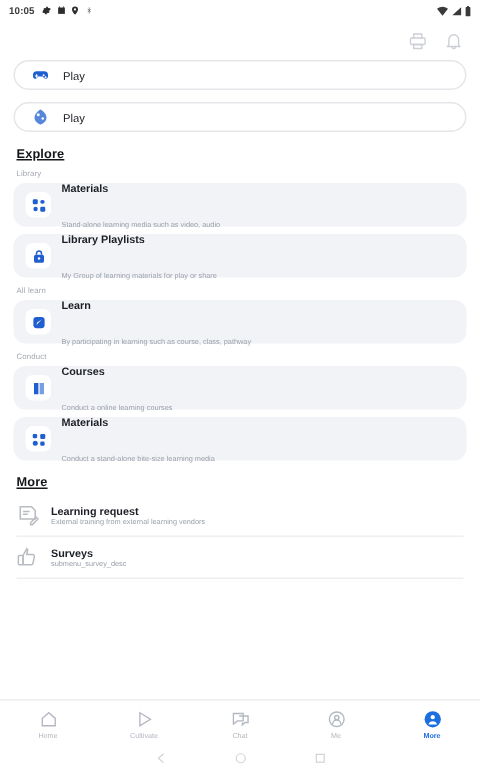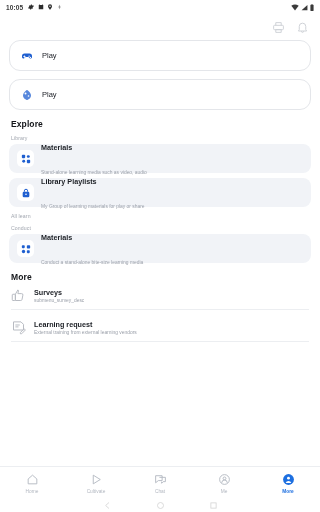--- a/index.html
+++ b/index.html
@@ -30,32 +30,32 @@
   .appbar-icon { width: 13px; height: 13px; opacity: .5; }
 
   
   .content {
     position: absolute; top: 40px; left: 0; right: 0; bottom: 46px;
     overflow: hidden;
   }
 
   
   .outline-card {
-    margin: 0 9px 8px 9px; height: 31px;
+    margin: 0 9px 8px 9px; height: 20px;
     border: 1px solid #e4e6ea; border-radius: 11px;
     display: flex; align-items: center; padding: 0 11px; gap: 9px;
     background: #fff;
   }
   .outline-card .oc-label { font-size: 7.5px; color: #20232a; }
   .oc-icon { width: 12px; height: 12px; flex: none; }
 
   
   .section-title {
     font-size: 8.5px; font-weight: 700; color: #14161a;
-    margin: 9px 0 0 11px; letter-spacing: .1px;
+    margin: 9px 0 0 11px; letter-spacing: .1px; text-decoration: underline;
   }
   .group-label {
     font-size: 5.2px; color: #a2a7b0; margin: 6px 0 3px 11px;
     letter-spacing: .1px;
   }
 
   
   .tile {
     margin: 0 9px 5px 9px; background: #f1f3f7; border-radius: 8px;
     height: 29px; display: flex; align-items: center; padding: 0 8px; gap: 7px;
@@ -194,63 +194,87 @@
           </svg>
       </span>
       <span class="tile-text">
         <span class="tile-title">Library Playlists</span>
         <span class="tile-sub">My Group of learning materials for play or share</span>
       </span>
     </div>
 
     <div class="group-label">All learn</div>
 
+    <div class="tile">
+      <span class="tile-badge">
+        <svg viewBox="0 0 24 24" fill="#1f5fd0">
+            <rect x="3" y="3" width="18" height="18" rx="5"></rect>
+            <path d="M16 7l-8 9 1-4z" fill="#fff"></path>
+          </svg>
+      </span>
+      <span class="tile-text">
+        <span class="tile-title">Learn</span>
+        <span class="tile-sub">By participating in learning such as course, class, pathway</span>
+      </span>
+    </div>
 
     <div class="group-label">Conduct</div>
 
+    <div class="tile">
+      <span class="tile-badge">
+        <svg viewBox="0 0 24 24" fill="#1f5fd0">
+            <path d="M4 3h7v18H4z"></path>
+            <path d="M13 3h7v18h-7z" opacity=".6"></path>
+          </svg>
+      </span>
+      <span class="tile-text">
+        <span class="tile-title">Courses</span>
+        <span class="tile-sub">Conduct a online learning courses</span>
+      </span>
+    </div>
 
     <div class="tile">
       <span class="tile-badge">
         <svg viewBox="0 0 24 24" fill="#1f5fd0">
             <rect x="2" y="3" width="7" height="7" rx="2"></rect>
             <rect x="14" y="3" width="8" height="8" rx="2"></rect>
             <rect x="2" y="14" width="8" height="8" rx="4"></rect>
             <rect x="14" y="15" width="7" height="7" rx="2"></rect>
           </svg>
       </span>
       <span class="tile-text">
         <span class="tile-title">Materials</span>
         <span class="tile-sub">Conduct a stand-alone bite-size learning media</span>
       </span>
     </div>
 
     <div class="section-title">More</div>
-
-    <div class="mrow">
-      <svg class="mrow-icon" viewBox="0 0 24 24" fill="none" stroke="#8d939e" stroke-width="1.6">
-          <path d="M7 10l4-7 1 1-1 5h6a2 2 0 012 2.4l-1.4 7A2 2 0 0115.6 20H7z"></path>
-          <rect x="2" y="10" width="5" height="10" rx="1"></rect>
-        </svg>
-      <span class="mrow-text">
-        <span class="mrow-title">Surveys</span>
-        <span class="mrow-sub">submenu_survey_desc</span>
-      </span>
-    </div>
 
     <div class="mrow" style="margin-top:4px;">
       <svg class="mrow-icon" viewBox="0 0 24 24" fill="none" stroke="#8d939e" stroke-width="1.6">
           <path d="M4 3h12l4 4v9H4z"></path>
           <path d="M7 8h7M7 11h5"></path>
           <path d="M15 20l6-6 2 2-6 6h-2z"></path>
         </svg>
       <span class="mrow-text">
         <span class="mrow-title">Learning request</span>
         <span class="mrow-sub">External training from external learning vendors</span>
       </span>
     </div>
+
+    <div class="mrow">
+      <svg class="mrow-icon" viewBox="0 0 24 24" fill="none" stroke="#8d939e" stroke-width="1.6">
+          <path d="M7 10l4-7 1 1-1 5h6a2 2 0 012 2.4l-1.4 7A2 2 0 0115.6 20H7z"></path>
+          <rect x="2" y="10" width="5" height="10" rx="1"></rect>
+        </svg>
+      <span class="mrow-text">
+        <span class="mrow-title">Surveys</span>
+        <span class="mrow-sub">submenu_survey_desc</span>
+      </span>
+    </div>
   </div>
 
   <div class="bottomnav">
     <div class="navitem">
       <svg viewBox="0 0 24 24" fill="none" stroke="#b3b8c1" stroke-width="1.7">
           <path d="M4 11l8-7 8 7v9H4z"></path>
         </svg>
       <span class="nav-label">Home</span>
     </div>
     <div class="navitem">

